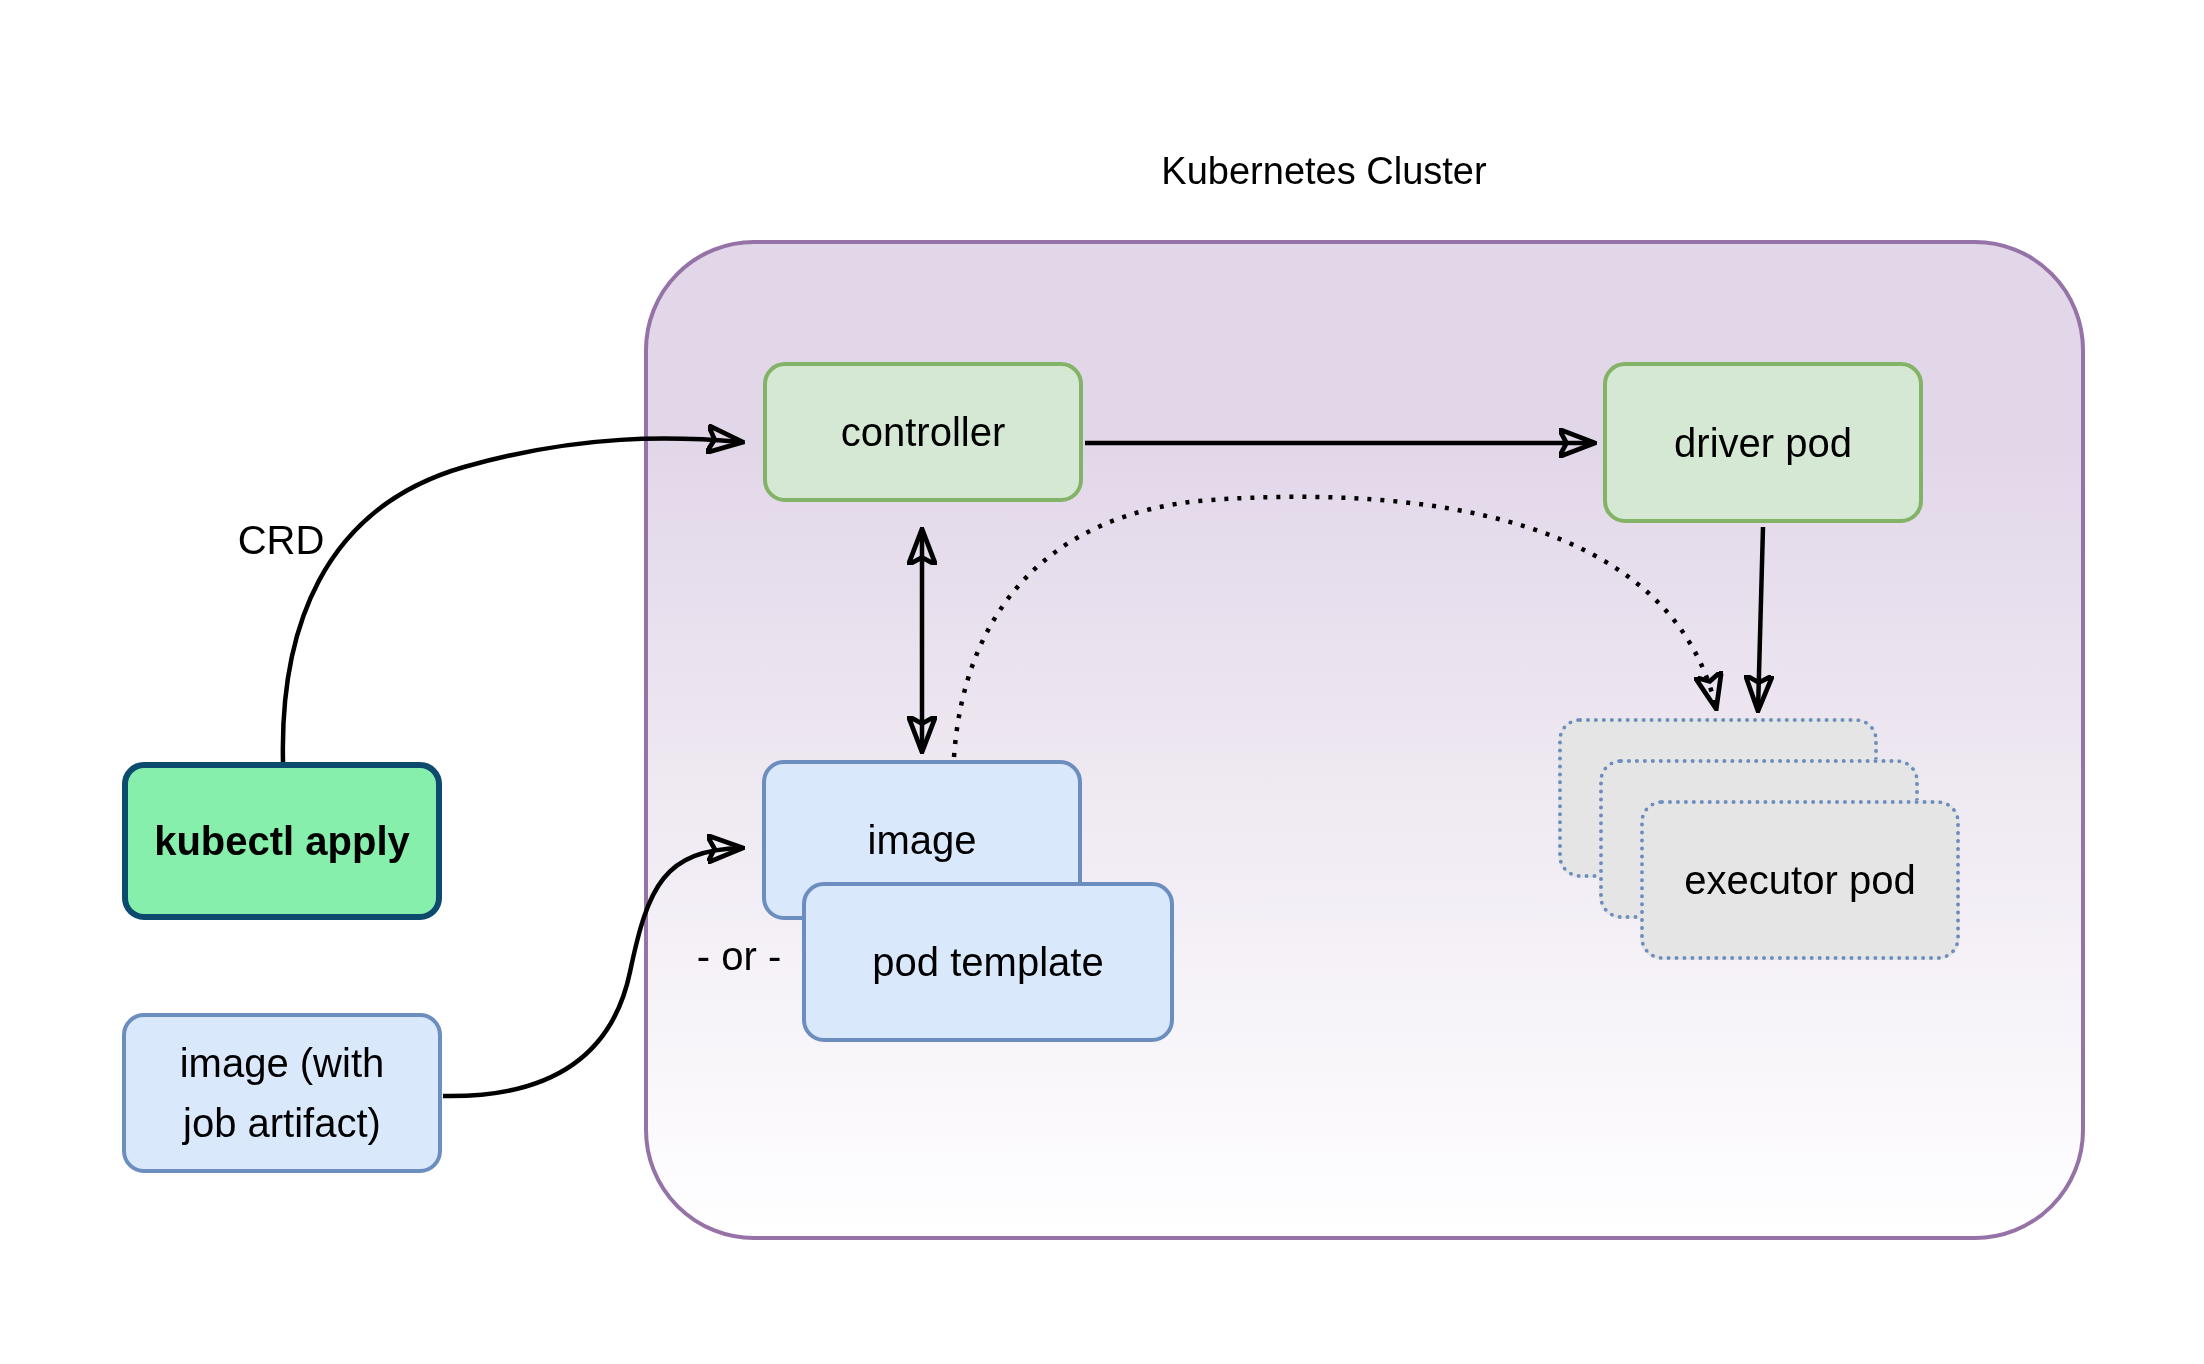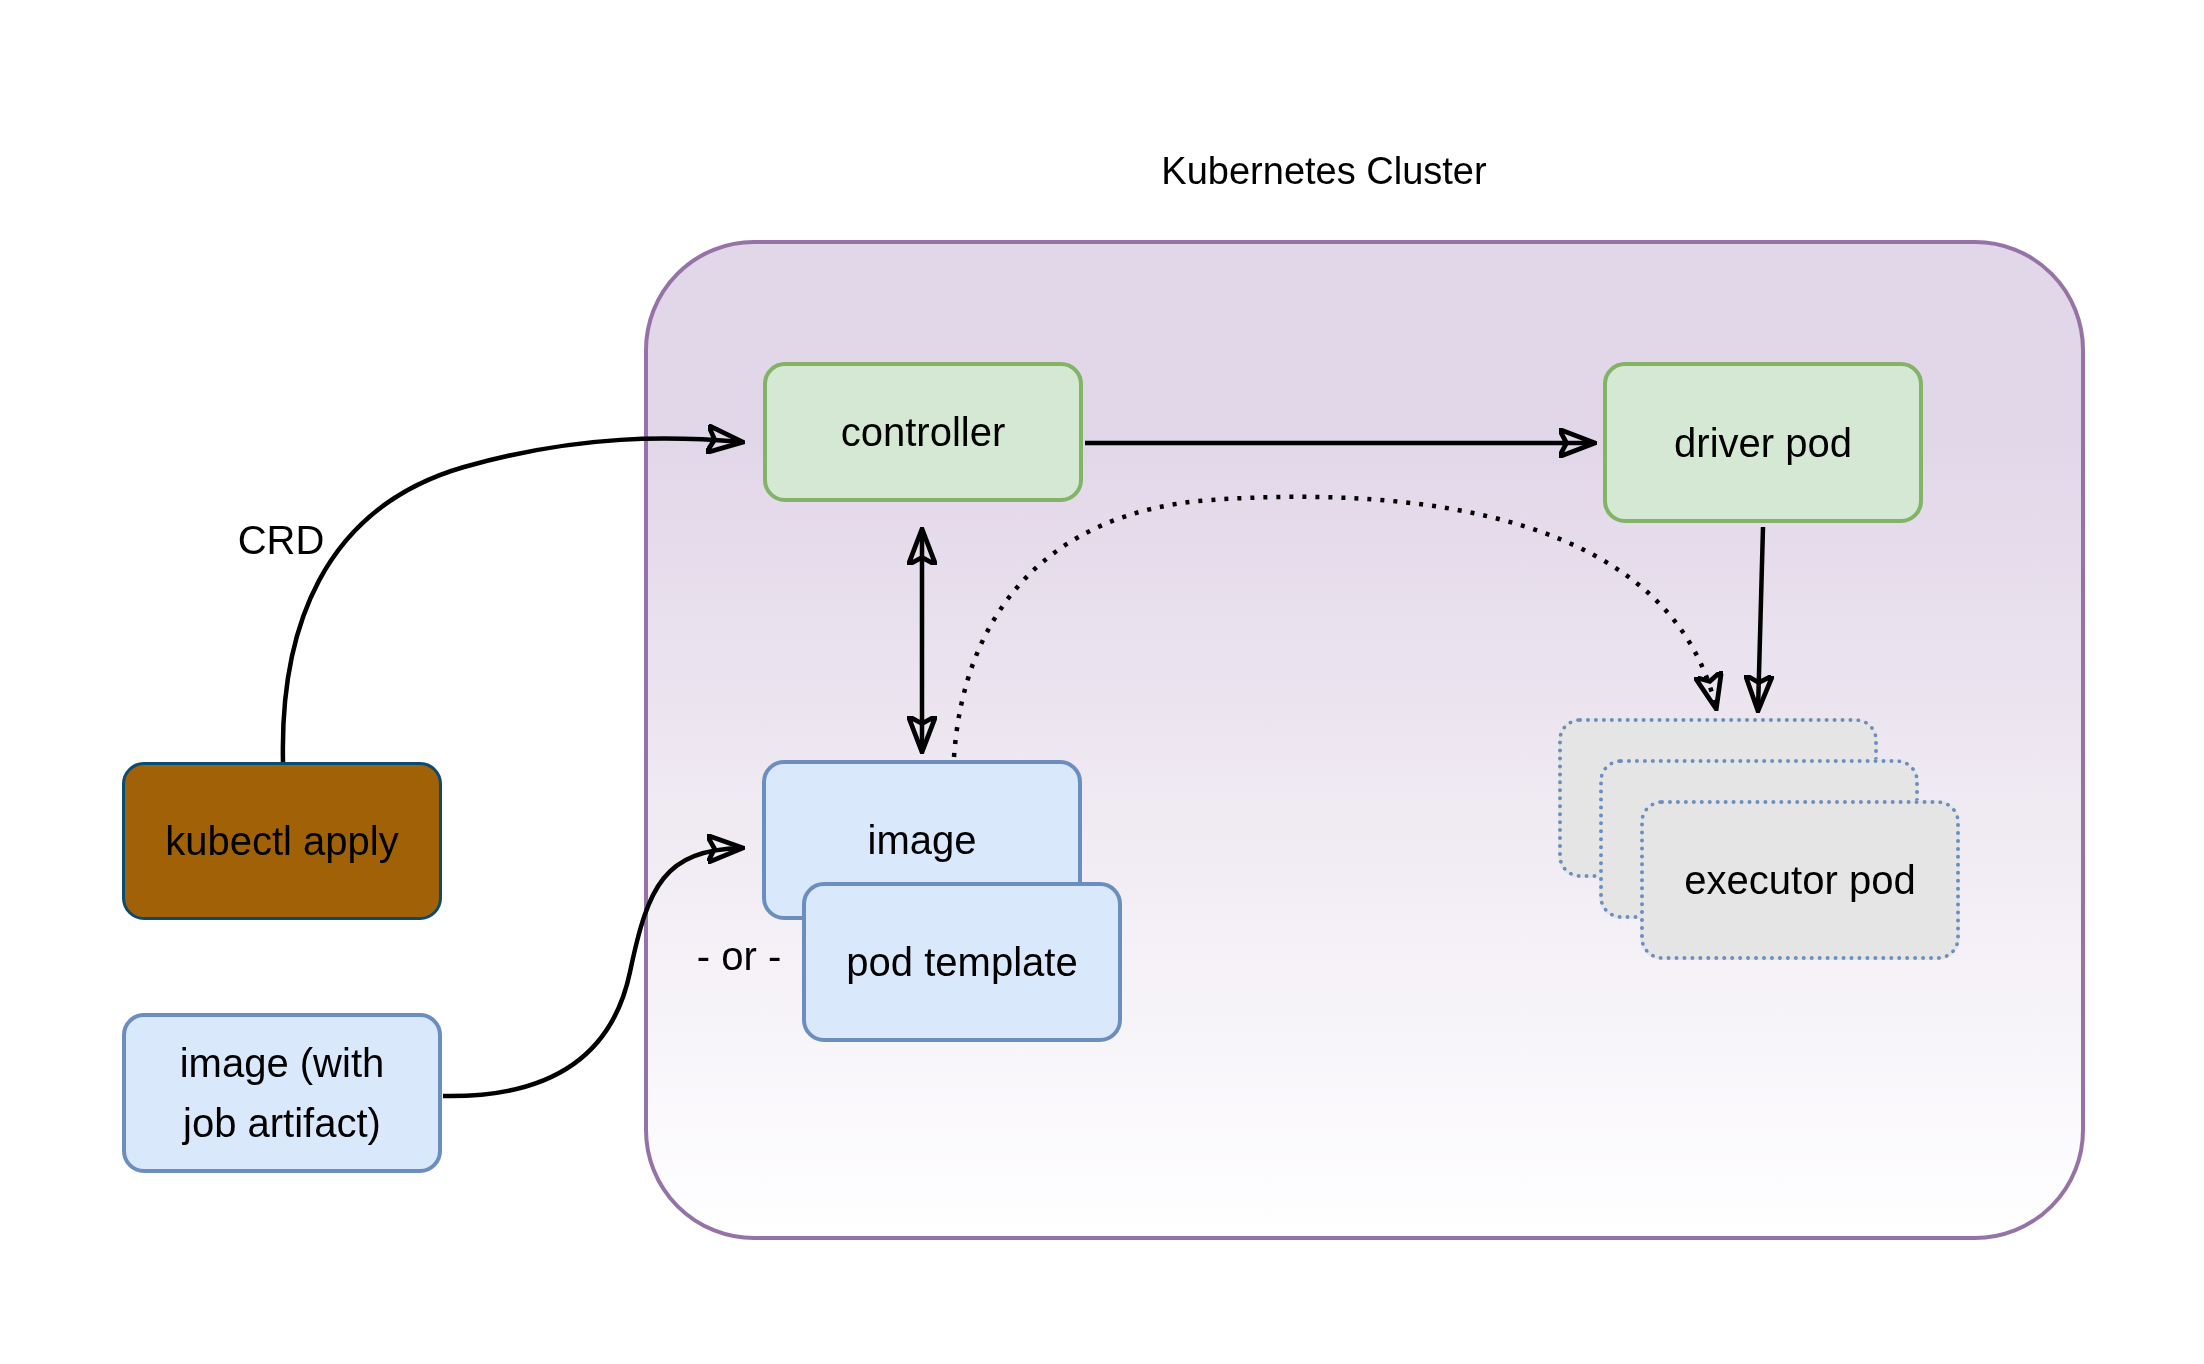--- a/index.html
+++ b/index.html
@@ -22,28 +22,28 @@
   .lbl.crd{left:281px;top:540px;transform:translate(-50%,-50%);}
   .lbl.or{left:739px;top:956px;transform:translate(-50%,-50%);}
   
   .node{
     position:absolute;box-sizing:border-box;border-radius:22px;
     display:flex;align-items:center;justify-content:center;text-align:center;
     font-size:40px;line-height:60px;padding:6px 22px;
   }
   .green{background:#d5e8d4;border:4px solid #82b366;}
   .blue{background:#dae8fc;border:4px solid #6c8ebf;}
-  .red{background:#a16207;border:3px solid #0c4a6e;}
+  .red{background:#86efac;border:6px solid #0c4a6e;font-weight:bold;}
   .blue-dotted{background:#e5e5e5;border:4px dotted #6c8ebf;}
   .controller{left:763px;top:362px;width:320px;height:140px;z-index:4;}
   .driverpod{left:1603px;top:362px;width:320px;height:161px;z-index:4;}
   .kubectl{left:122px;top:762px;width:320px;height:158px;z-index:4;}
   .imgartifact{left:122px;top:1013px;width:320px;height:160px;z-index:4;}
   .imagebox{left:762px;top:760px;width:320px;height:160px;z-index:4;}
-  .podtemplate{left:802px;top:882px;width:320px;height:160px;z-index:5;}
+  .podtemplate{left:802px;top:882px;width:372px;height:160px;z-index:5;}
   .exec1{left:1558px;top:718px;width:320px;height:160px;z-index:5;}
   .exec2{left:1599px;top:759px;width:320px;height:160px;z-index:6;}
   .exec3{left:1640px;top:800px;width:320px;height:160px;z-index:7;}
   
   .edges{position:absolute;left:0;top:0;width:2204px;height:1364px;z-index:10;pointer-events:none;}
   .edges path{fill:none;stroke:#000;stroke-width:4.5px;}
   .edges path.dotted{stroke-dasharray:4 9;stroke-linecap:butt;}
 </style>
 </head>
 <body>

